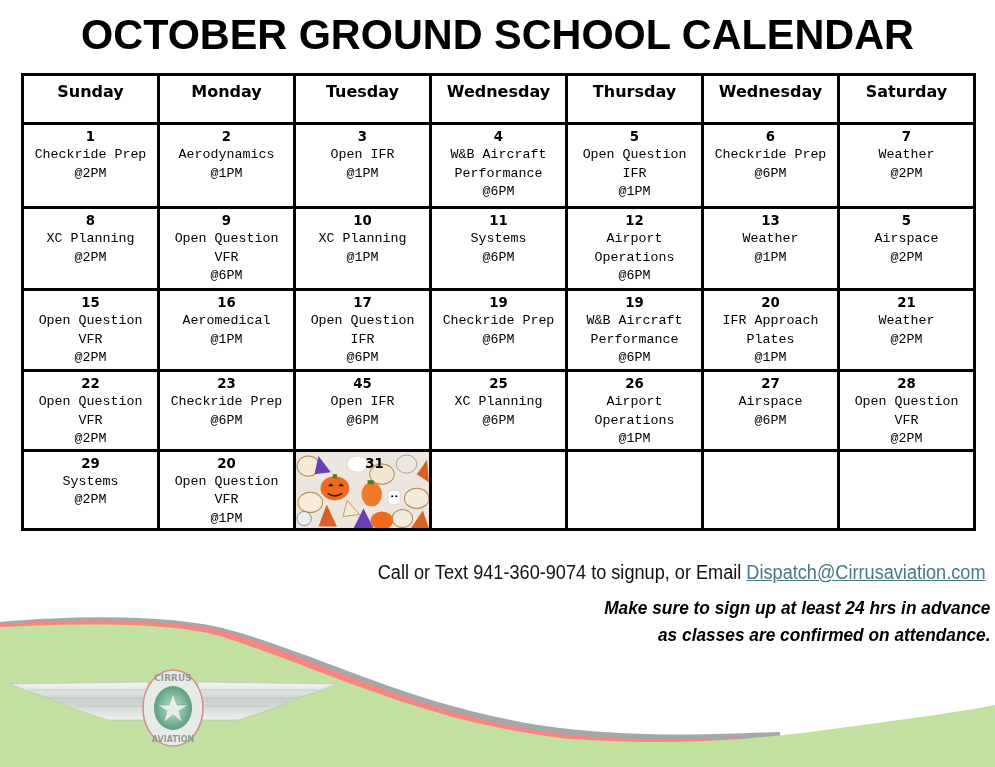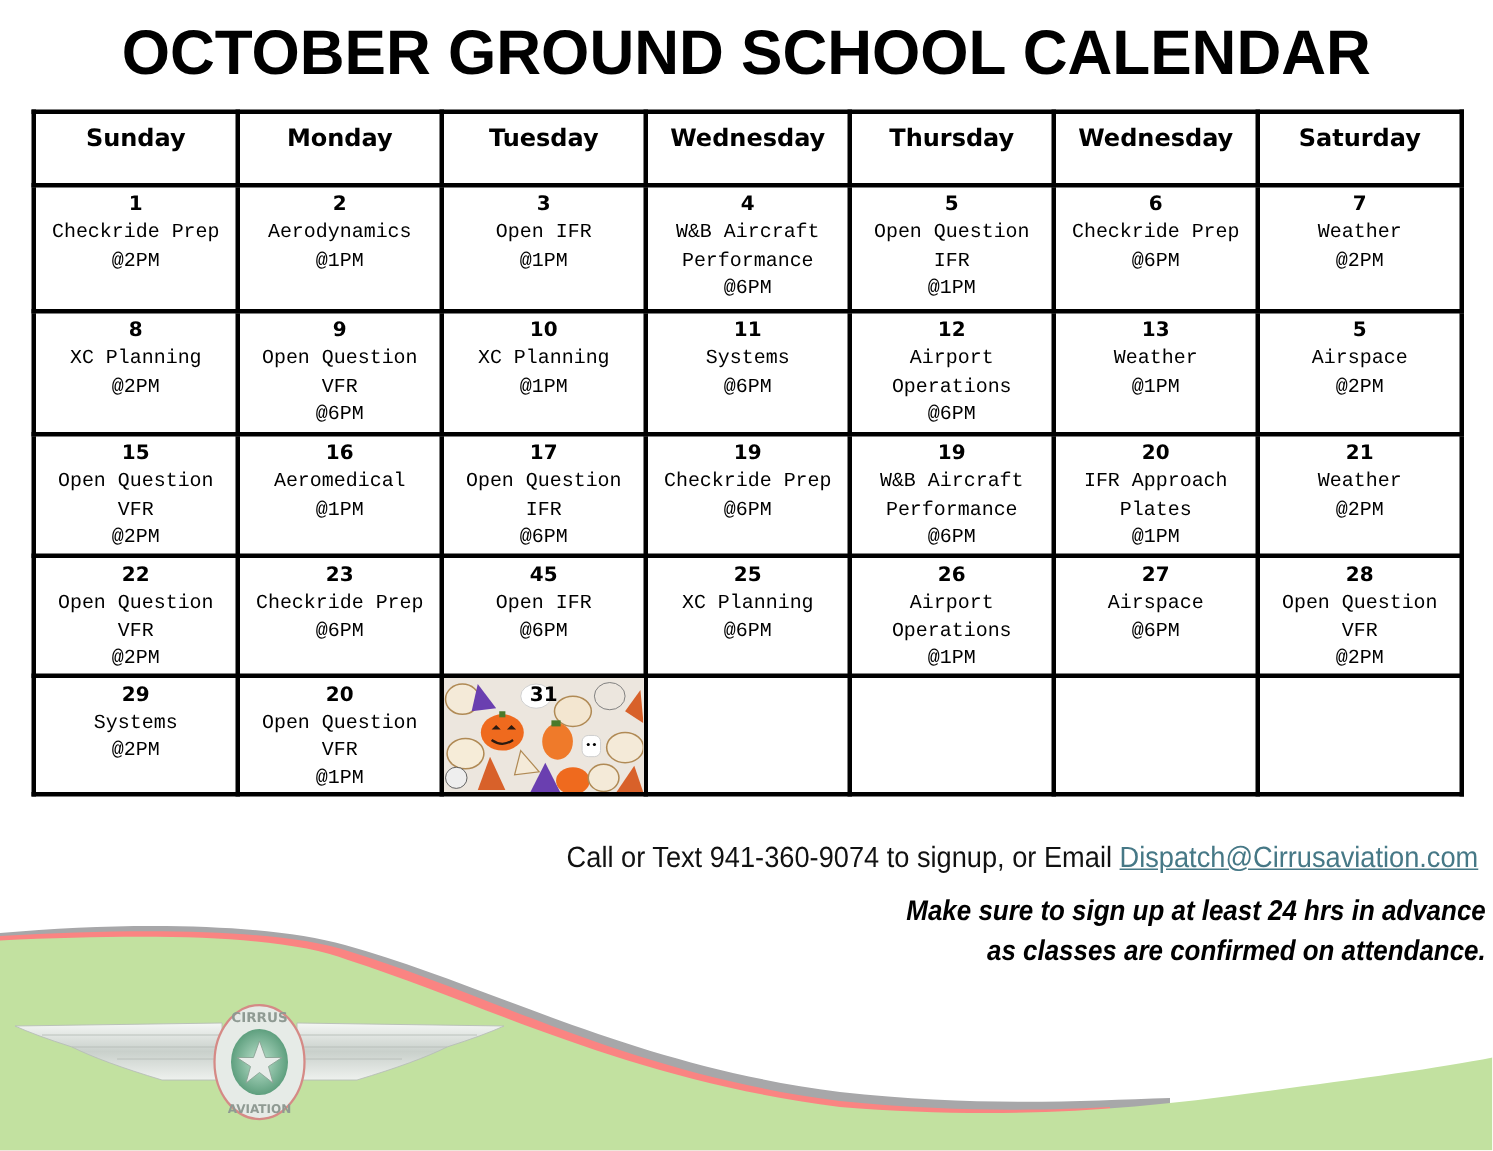--- a/index.html
+++ b/index.html
@@ -30,21 +30,21 @@
   tr.r1 td { height: 84px; }
   tr.r2 td { height: 82px; }
   tr.r3 td { height: 81px; }
   tr.r4 td { height: 78px; }
   tr.r5 td { height: 79px; }
 
   td.halloween { padding: 0 !important; position: relative; overflow: hidden;
     background: #efe9e2; }
   .cookies { position: absolute; left: 0; top: 0; width: 100%; height: 100%; }
   td.halloween .num {
-    position: absolute; top: 3px; left: 0; width: 100%; text-align: center;
+    position: absolute; top: 3px; left: 12px; width: 100%; text-align: center;
     font-size: 13.3px; font-weight: bold; z-index: 2;
   }
 
   .contact {
     position: absolute; right: 9px; top: 561px;
     font-family: "Liberation Sans", sans-serif; font-size: 19.5px; color: #111;
     transform: scaleX(0.93); transform-origin: right center; white-space: nowrap;
   }
   .contact a { color: #467886; text-decoration: underline; }
   .note {

